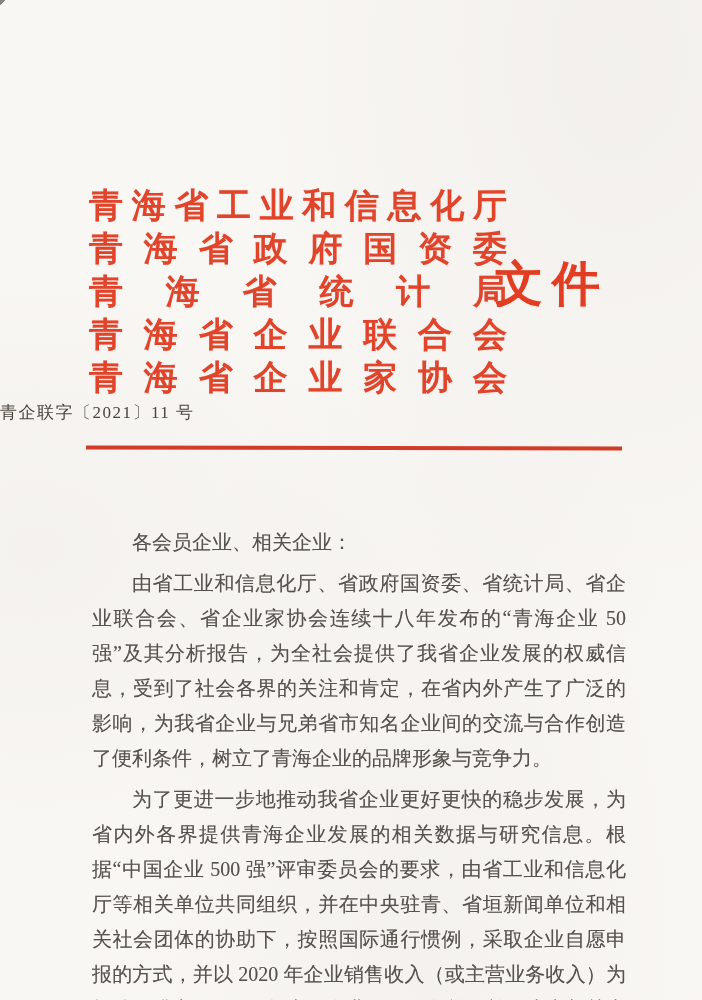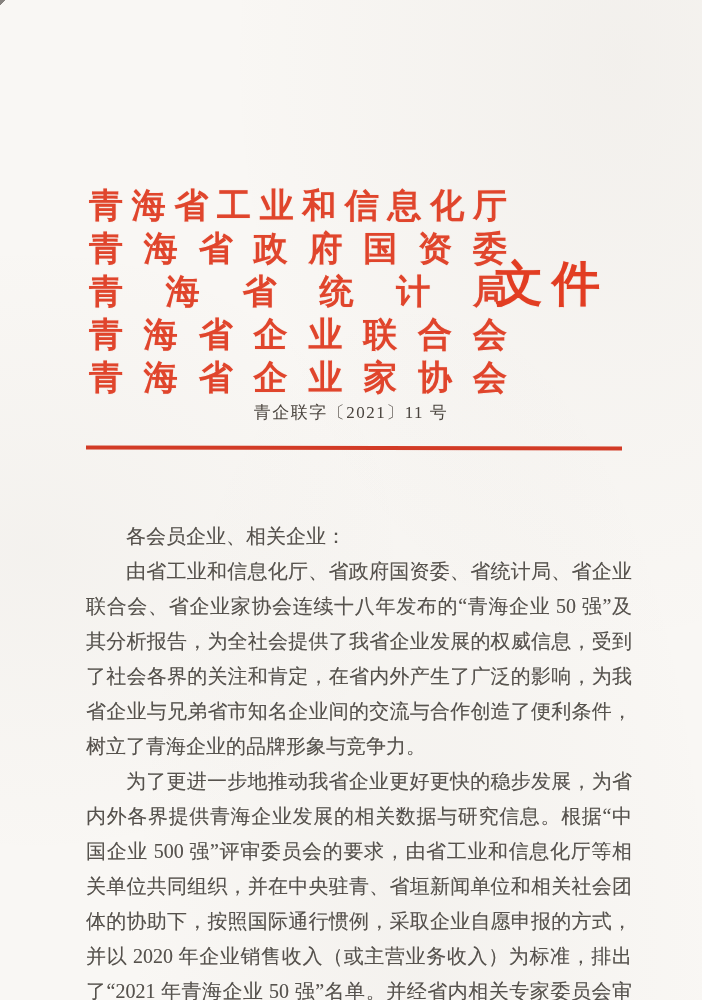--- a/index.html
+++ b/index.html
@@ -36,21 +36,20 @@
     position:absolute; left:495px; top:256px;
     font-size:48px; line-height:56px; font-weight:700;
     letter-spacing:9px;
     color:#e23d22;
     text-shadow:0 0 1px rgba(226,61,34,0.4);
     white-space:nowrap;
   }
   
   .doc-number {
     position:absolute; left:0; top:401px; width:100%;
-    text-align:center;
     font-size:17px; letter-spacing:1.5px;
     color:#4a443e;
   }
   .red-rule {
     position:absolute; left:86px; top:446px;
     width:536px; height:4px;
     background:linear-gradient(90deg,#c93categories 0, #d23b26 0);
     background-color:#d23b26;
     transform:rotate(0.12deg);
   }
@@ -61,21 +60,21 @@
     color:#2b2926;
   }
   
   .doc-body {
     position:absolute; left:86px; top:519px; width:546px;
     font-size:20px; line-height:35px;
     color:#56524d;
     text-align:justify;
     text-shadow:0 0 0.6px rgba(86,82,77,0.4);
   }
-  .doc-body p { margin:0; text-indent:2em; }
+  .doc-body p { margin:6px; text-indent:2em; }
   .salutation { text-indent:0; }
 </style>
 </head>
 <body>
 
 <div class="page">
 
   <div class="corner-artifact"></div>
 
   <div class="agency-block">

